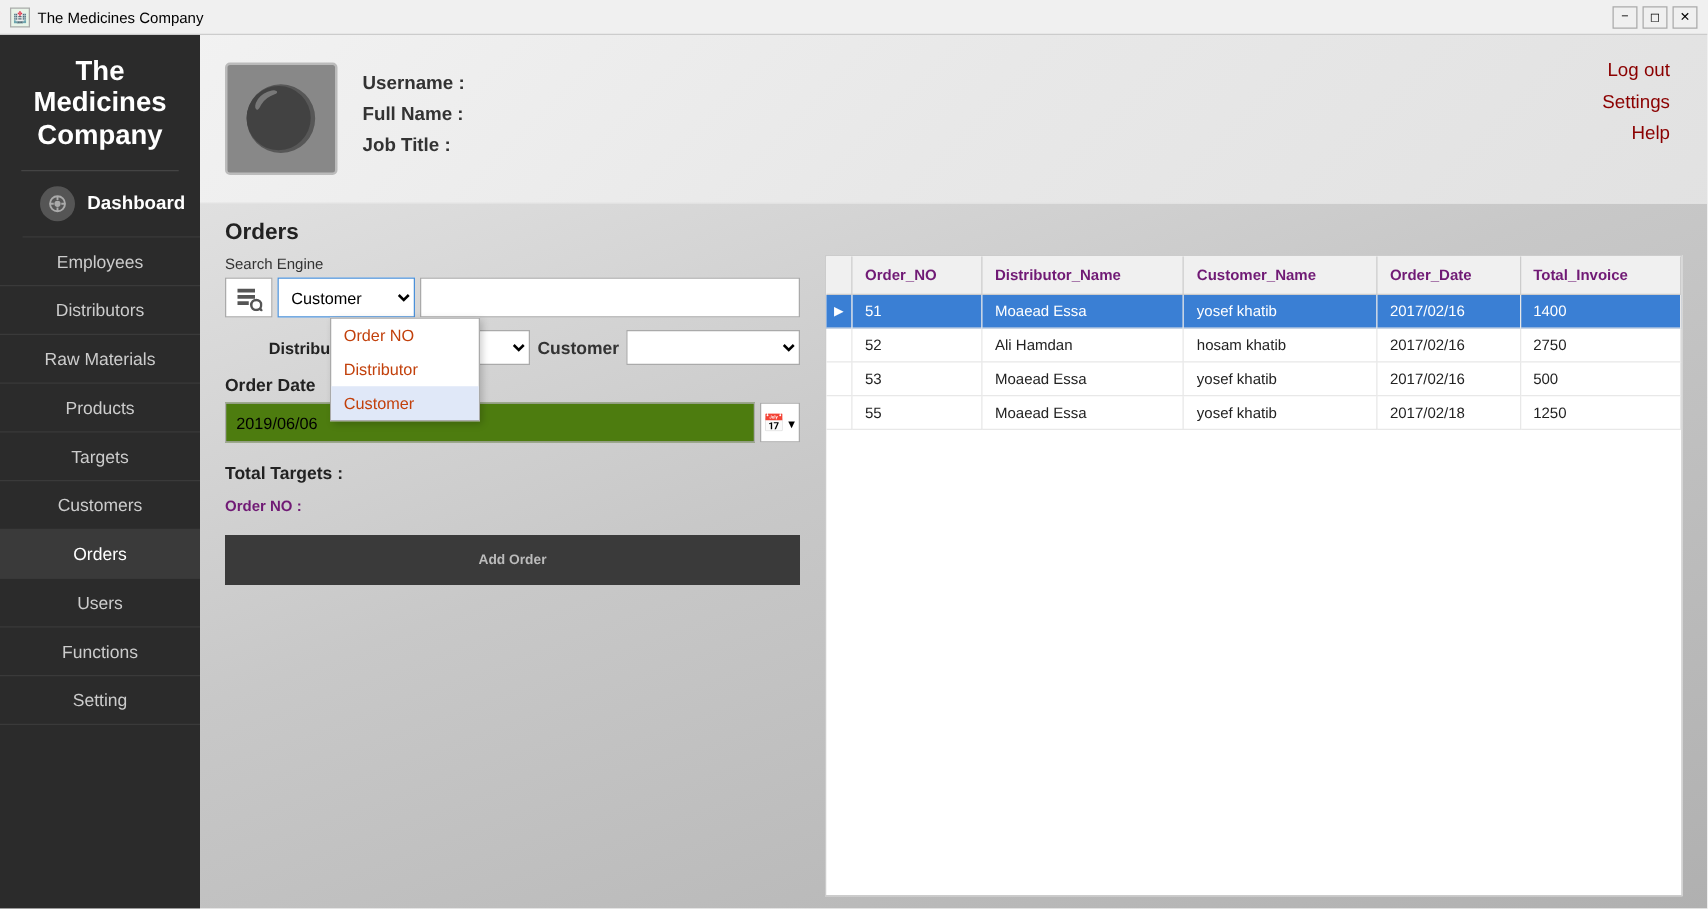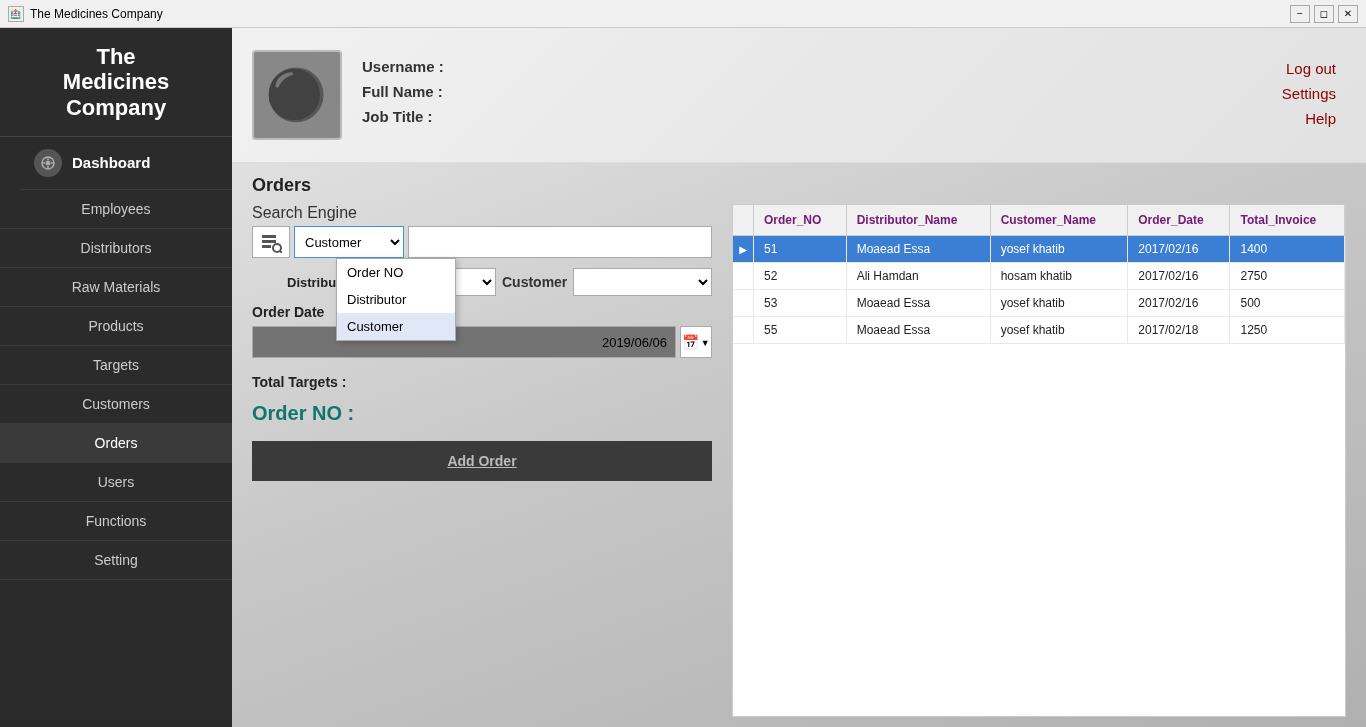--- a/index.html
+++ b/index.html
@@ -9,77 +9,77 @@
     .titlebar { background: #f0f0f0; height: 28px; display: flex; align-items: center; padding: 0 8px; border-bottom: 1px solid #ccc; justify-content: space-between; }
     .titlebar-left { display: flex; align-items: center; gap: 6px; font-size: 12px; }
     .titlebar-icon { width: 16px; height: 16px; background: #e8f4e8; border: 1px solid #aaa; display: flex; align-items: center; justify-content: center; font-size: 9px; }
     .titlebar-controls { display: flex; gap: 4px; }
     .titlebar-btn { width: 20px; height: 18px; background: #f0f0f0; border: 1px solid #aaa; cursor: pointer; display: flex; align-items: center; justify-content: center; font-size: 10px; }
 
     
     .app { display: flex; flex: 1; overflow: hidden; }
 
     
-    .sidebar { width: 232px; background: #2b2b2b; color: #ddd; display: flex; flex-direction: column; flex-shrink: 0; }
+    .sidebar { width: 160px; background: #2b2b2b; color: #ddd; display: flex; flex-direction: column; flex-shrink: 0; align-items: center; }
     .sidebar-logo { padding: 16px 10px; color: white; font-size: 22px; font-weight: bold; line-height: 1.15; border-bottom: 1px solid #444; text-align: center; }
     .sidebar-nav { display: flex; flex-direction: column; flex: 1; }
     .sidebar-item { padding: 11px 16px; color: #ccc; cursor: pointer; font-size: 14px; border-bottom: 1px solid #3a3a3a; text-align: center; }
     .sidebar-item.active { background: #3a3a3a; color: white; }
     .sidebar-item.dashboard { display: flex; align-items: center; gap: 10px; padding: 12px 14px; margin-left: 20px; }
     .dashboard-icon { width: 28px; height: 28px; background: #555; border-radius: 50%; display: flex; align-items: center; justify-content: center; }
 
     
     .content { flex: 1; display: flex; flex-direction: column; overflow: hidden; position: relative; }
 
     
     .header { background: #f8f8f8; border-bottom: 1px solid #ddd; display: flex; align-items: center; padding: 0 20px; height: 135px; position: relative; }
     .header-bg { position: absolute; top: 0; left: 0; right: 0; bottom: 0; background: linear-gradient(135deg, #e8e8e8 0%, #d0d0d0 50%, #c0c0c0 100%); opacity: 0.4; }
     .header-avatar { width: 90px; height: 90px; background: #888; border-radius: 4px; display: flex; align-items: center; justify-content: center; margin-right: 20px; position: relative; z-index: 1; border: 2px solid #bbb; }
     .avatar-silhouette { color: #555; font-size: 50px; }
     .header-info { position: relative; z-index: 1; }
     .header-info-row { font-size: 15px; font-weight: bold; color: #333; margin-bottom: 8px; }
-    .header-actions { position: absolute; right: 30px; top: 20px; display: flex; flex-direction: column; align-items: flex-end; gap: 8px; z-index: 1; margin-top: 12px; }
+    .header-actions { position: absolute; right: 30px; top: 20px; display: flex; flex-direction: column; align-items: flex-end; gap: 8px; z-index: 1; }
     .header-action-btn { color: #8b0000; font-size: 15px; cursor: pointer; background: none; border: none; font-weight: 500; }
 
     
     .page { flex: 1; display: flex; flex-direction: column; overflow: hidden; position: relative; }
     .page-bg { position: absolute; top: 0; left: 0; right: 0; bottom: 0; background: linear-gradient(160deg, #e0e0e0 0%, #c8c8c8 40%, #b0b0b0 100%); }
     .page-inner { position: relative; z-index: 1; display: flex; flex-direction: column; height: 100%; }
     .page-title { font-size: 18px; font-weight: bold; color: #222; padding: 12px 20px 8px 20px; }
 
     
     .orders-content { display: flex; padding: 0 20px 10px 20px; gap: 20px; flex: 1; }
 
     
     .left-panel { width: 460px; display: flex; flex-direction: column; }
-    .search-engine-label { font-size: 16px; color: #333; margin-bottom: 4px; }
+    .search-engine-label { font-size: 12px; color: #333; margin-bottom: 4px; }
     .search-row { display: flex; align-items: center; gap: 4px; margin-bottom: 10px; position: relative; }
     .search-icon-box { width: 38px; height: 32px; border: 1px solid #aaa; background: white; display: flex; align-items: center; justify-content: center; cursor: pointer; }
     .search-select { width: 110px; height: 32px; border: 1px solid #4a90d9; background: white; padding: 0 6px; font-size: 13px; position: relative; }
     .search-text-input { flex: 1; height: 32px; border: 1px solid #aaa; background: white; padding: 0 8px; font-size: 13px; }
 
     
     .dropdown-menu { position: absolute; top: 32px; left: 42px; background: white; border: 1px solid #aaa; z-index: 100; width: 120px; box-shadow: 2px 2px 6px rgba(0,0,0,0.2); }
-    .dropdown-item { padding: 6px 10px; cursor: pointer; font-size: 13px; color: #000000; }
+    .dropdown-item { padding: 6px 10px; cursor: pointer; font-size: 13px; color: #c2410c; }
     .dropdown-item.selected { background: #e0e8f8; }
     .form-row { display: flex; align-items: center; margin-bottom: 8px; gap: 8px; }
     .form-label { font-size: 13px; font-weight: bold; color: #222; width: 80px; flex-shrink: 0; padding-left: 35px; }
     .form-select-wide { height: 28px; border: 1px solid #aaa; background: white; padding: 0 6px; font-size: 12px; flex: 1; }
 
     .order-date-label { font-size: 14px; font-weight: bold; color: #222; margin-bottom: 6px; margin-top: 0; }
     .date-row { display: flex; align-items: center; gap: 4px; }
     .date-input { flex: 1; height: 32px; border: 1px solid #aaa; background: white; padding: 0 8px; font-size: 13px; }
     .date-btn { width: 32px; height: 32px; border: 1px solid #aaa; background: white; display: flex; align-items: center; justify-content: center; cursor: pointer; font-size: 10px; }
 
     .total-invoice-row { font-size: 14px; font-weight: bold; color: #222; margin: 6px 0; }
-    .order-no-row { font-size: 20px; font-weight: bold; color: #0f766e; margin: 6px 0; }
+    .order-no-row { font-size: 12px; font-weight: bold; color: #701a75; margin: 6px 0; }
 
     
     .btn-row { display: flex; flex-direction: column; gap: 4px; margin-top: 10px; }
-    .action-btn { width: 100%; height: 40px; background: #3a3a3a; color: #bbb; border: none; font-size: 14px; font-weight: bold; cursor: pointer; text-align: center; text-decoration: underline; }
+    .action-btn { width: 100%; height: 40px; background: #3a3a3a; color: #bbb; border: none; font-size: 11px; font-weight: bold; cursor: pointer; text-align: center; }
 
     
     .right-panel { flex: 1; background: white; border: 1px solid #ccc; display: flex; flex-direction: column; }
     .table-container { overflow: auto; flex: 1; }
     table { width: 100%; border-collapse: collapse; font-size: 12px; }
     thead tr { background: #f0f0f0; }
     th { padding: 8px 10px; text-align: left; border-bottom: 1px solid #ccc; border-right: 1px solid #ccc; font-weight: bold; color: #701a75; white-space: nowrap; }
     td { padding: 6px 10px; border-bottom: 1px solid #e8e8e8; border-right: 1px solid #e8e8e8; color: #222; }
     tr.selected td { background: #3a7fd4; color: white; }
     .row-arrow { width: 16px; text-align: center; padding: 6px 4px; border-right: 1px solid #e8e8e8; font-size: 10px; }
@@ -193,21 +193,21 @@
 
             <div class="form-row" style="margin-bottom:8px; gap:6px; align-items:center;">
               <span class="form-label" style="width:auto; font-size:13px; font-weight:bold;">Distribut...</span>
               <select class="form-select-wide" style="flex:1; height:28px; border:1px solid #aaa; background:white; padding:0 4px; font-size:12px;"></select>
               <span style="font-size:14px; font-weight:bold; color:#333;">Customer</span>
               <select class="form-select-wide" style="flex:1; height:28px; border:1px solid #aaa; background:white; padding:0 4px; font-size:12px;"></select>
             </div>
 
             <div class="order-date-label">Order Date</div>
             <div class="date-row" style="margin-bottom:10px;">
-              <input type="text" class="date-input" value="2019/06/06" style="flex: 1 1 0%; height: 32px; border: 1px solid rgb(170, 170, 170); background: #737373; padding: 0px 8px; font-size: 13px; text-align: right;">
+              <input type="text" class="date-input" value="2019/06/06" style="flex: 1 1 0%; height: 32px; border: 1px solid rgb(170, 170, 170); background: #4d7c0f; padding: 0px 8px; font-size: 13px;">
               <div class="date-btn" style="display:flex; gap:1px;">
                 <span style="font-size:14px;">📅</span>
                 <span style="font-size:9px; margin-top:2px;">▼</span>
               </div>
             </div>
 
             <div class="total-invoice-row">Total Targets :</div>
 
             <div class="order-no-row">Order NO :</div>
 

